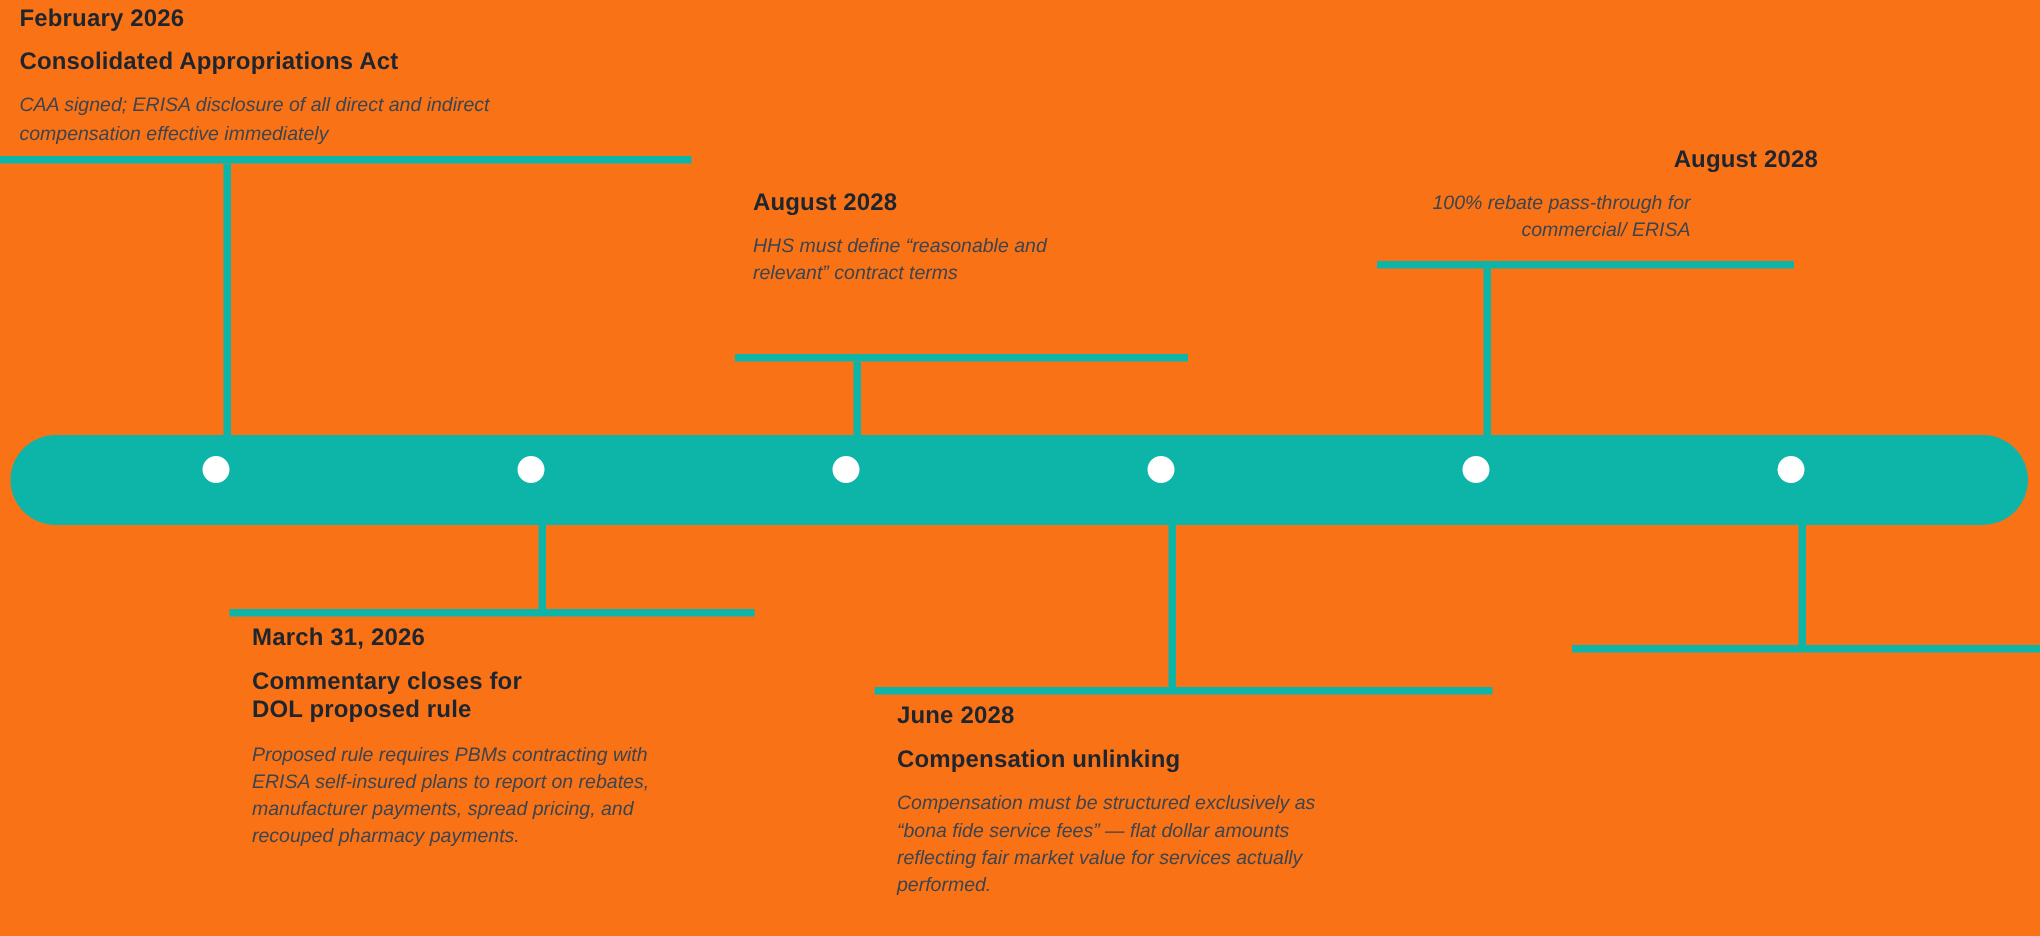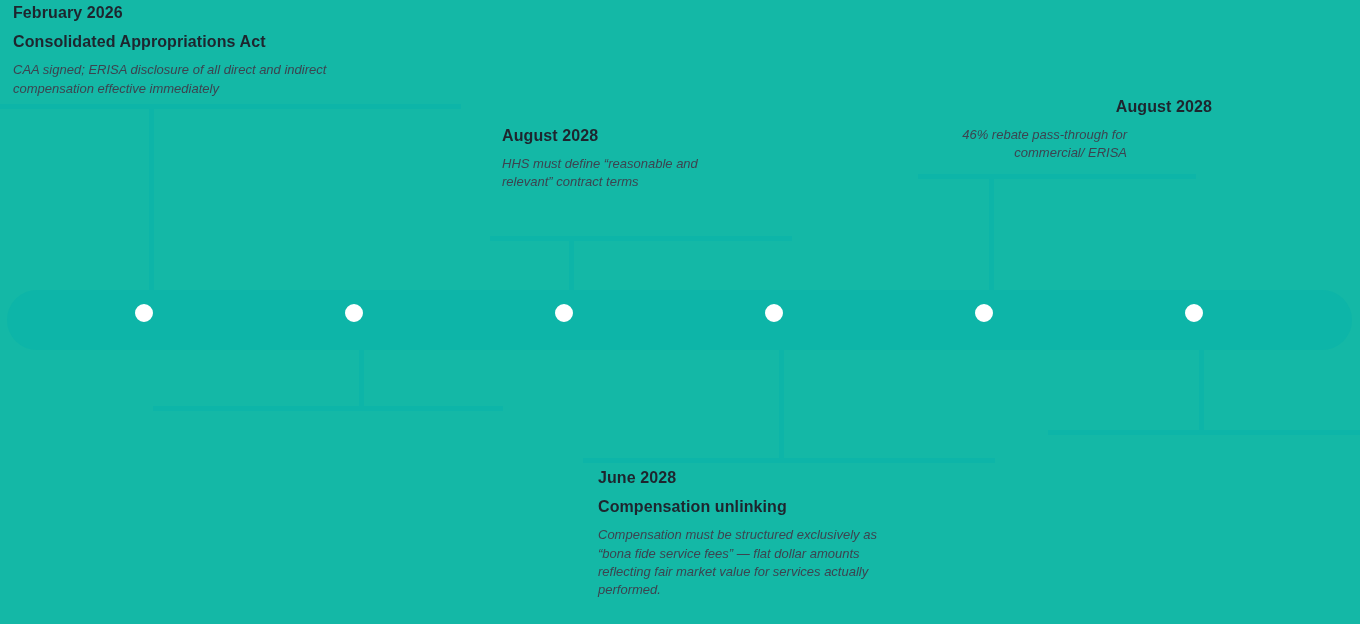--- a/index.html
+++ b/index.html
@@ -6,21 +6,21 @@
     --accent: #0db5a8;
     --heading: #1e252e;
     --body: #3c4450;
   }
   * { box-sizing: border-box; }
   html, body { margin: 0; padding: 0; background: #ffffff; }
   .canvas {
     position: relative;
     width: 1360px;
     height: 624px;
-    background: #14b8a6;
+    background: #f97316;
     overflow: hidden;
     font-family: "Liberation Sans", sans-serif;
   }
   .bar {
     position: absolute;
     left: 7px; top: 290px;
     width: 1345px; height: 60px;
     background: var(--accent);
     border-radius: 30px;
   }
@@ -85,31 +85,36 @@
   <div class="node" style="left:764.5px;  top:303.5px;"></div>
   <div class="node" style="left:974.5px;  top:303.5px;"></div>
   <div class="node" style="left:1184.5px; top:303.5px;"></div>
 
   <div class="event" style="left:13px; top:3px; width:460px;">
     <p class="date">February 2026</p>
     <p class="title">Consolidated Appropriations Act</p>
     <p class="desc" style="max-width:370px;">CAA signed; ERISA disclosure of all direct and indirect compensation effective immediately</p>
   </div>
 
+  <div class="event" style="left:168px; top:416px; width:300px;">
+    <p class="date">March 31, 2026</p>
+    <p class="title" style="max-width:200px;">Commentary closes for DOL proposed rule</p>
+    <p class="desc" style="max-width:275px;">Proposed rule requires PBMs contracting with ERISA self-insured plans to report on rebates, manufacturer payments, spread pricing, and recouped pharmacy payments.</p>
+  </div>
 
   <div class="event" style="left:502px; top:126px; width:300px;">
     <p class="date">August 2028</p>
     <p class="desc" style="max-width:215px;">HHS must define “reasonable and relevant” contract terms</p>
   </div>
 
   <div class="event" style="left:598px; top:468px; width:420px;">
     <p class="date">June 2028</p>
     <p class="title">Compensation unlinking</p>
     <p class="desc" style="max-width:312px;">Compensation must be structured exclusively as “bona fide service fees” — flat dollar amounts reflecting fair market value for services actually performed.</p>
   </div>
 
   <div class="event" style="left:932px; top:97px; width:280px;text-align:right;">
     <p class="date">August 2028</p>
-    <p class="desc" style="max-width:195px;">46% rebate pass-through for commercial/ ERISA</p>
+    <p class="desc" style="max-width:195px;">100% rebate pass-through for commercial/ ERISA</p>
   </div>
 
 
 </div>
 
 </body></html>

